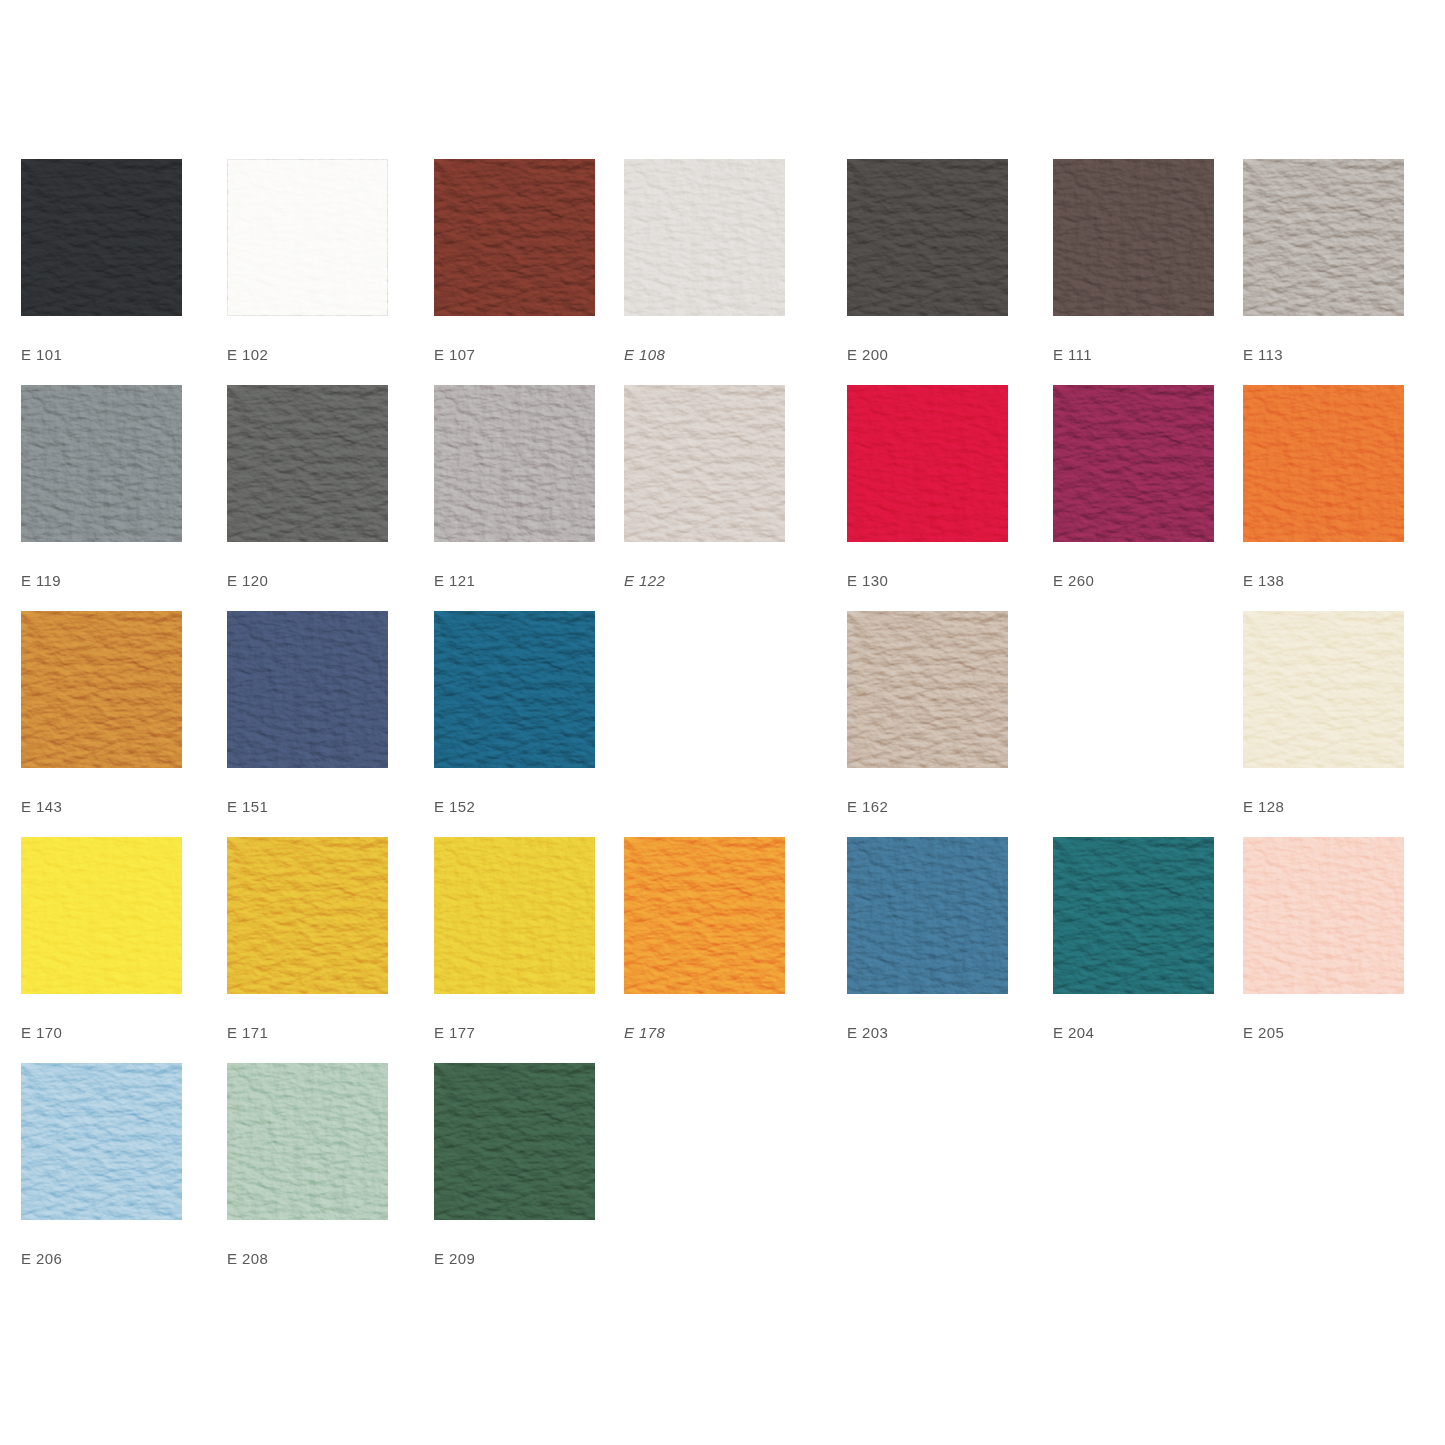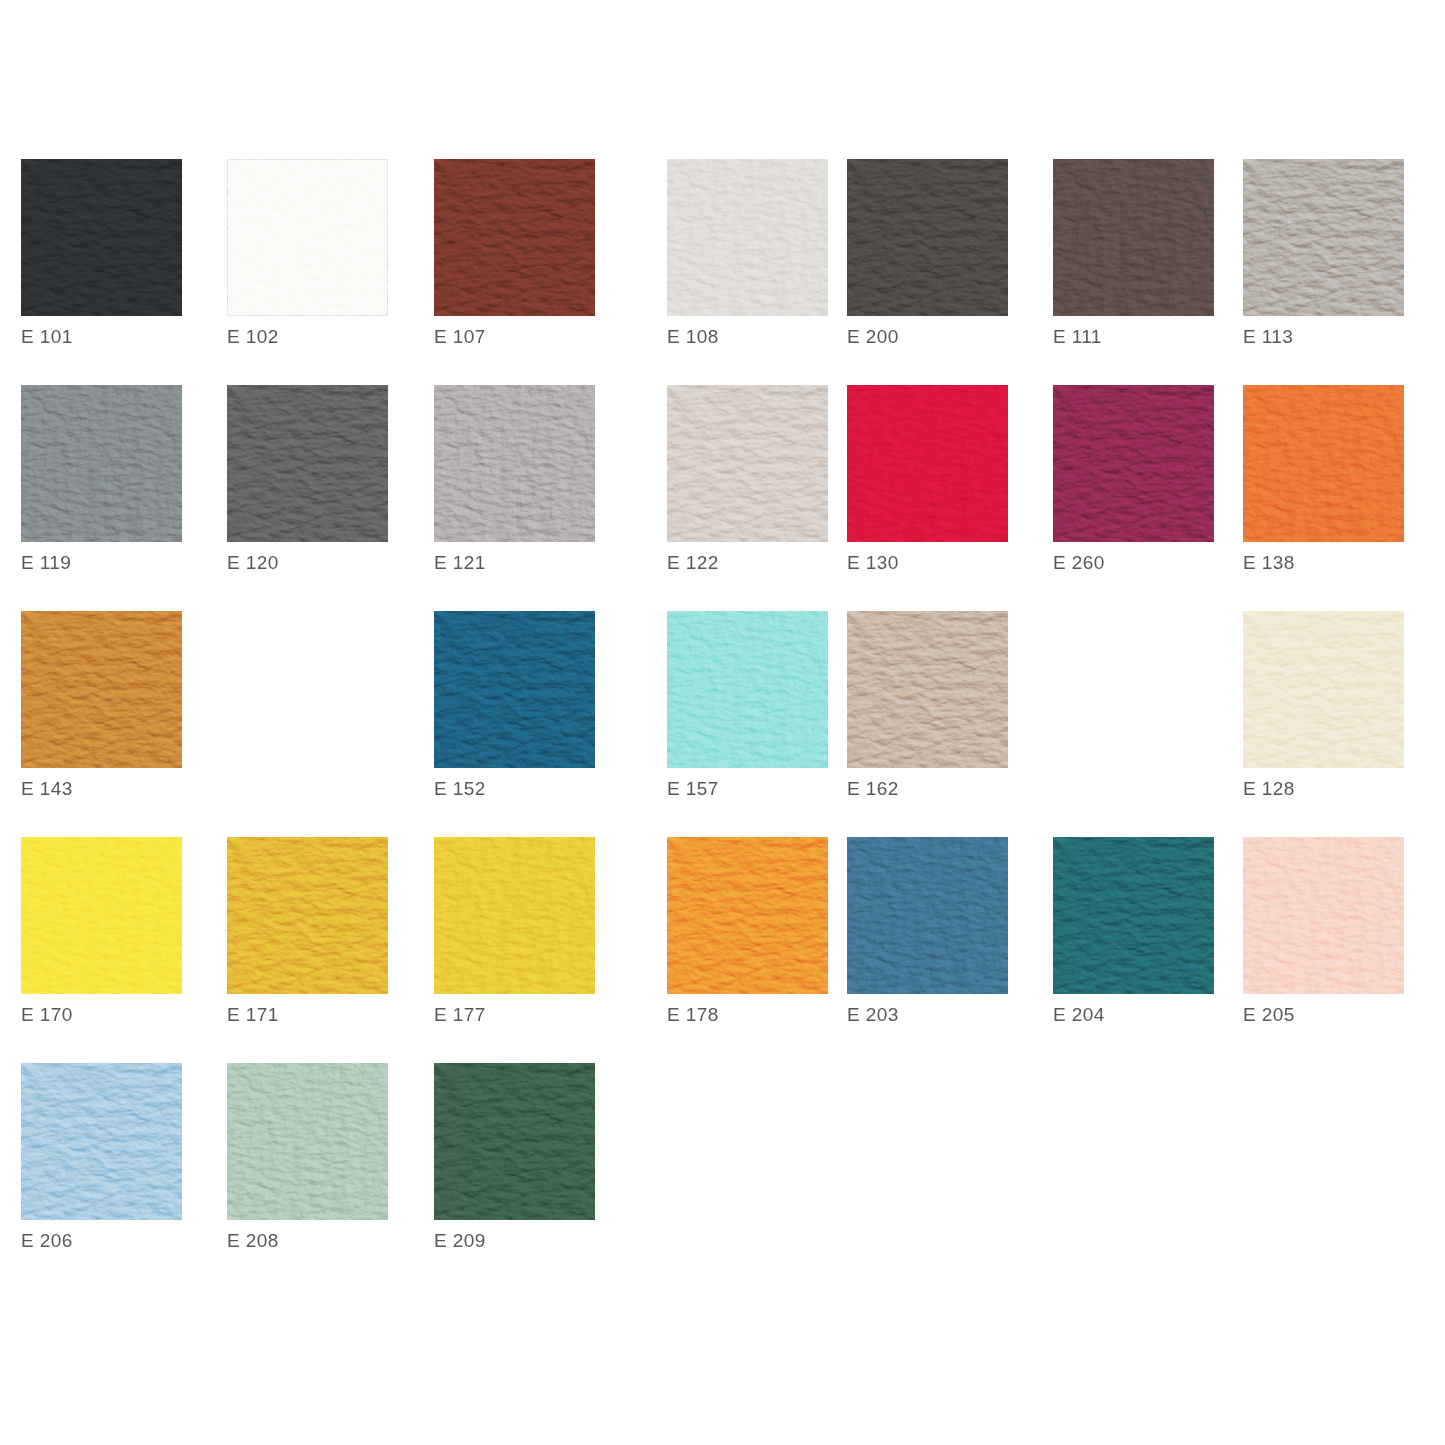--- a/index.html
+++ b/index.html
@@ -50,34 +50,34 @@
     height: 157px;
     display: block;
     pointer-events: none;
   }
 
   .swatch-chip.has-border {
     box-shadow: inset 0 0 0 1px #c9c9c6;
   }
 
   .swatch-label {
-    margin-top: 11px;
-    font-size: 19px;
+    margin-top: 29px;
+    font-size: 15px;
     line-height: 20px;
     letter-spacing: 0.4px;
     color: #58585a;
     white-space: nowrap;
     font-family: "Liberation Sans", sans-serif;
   }
 
   
   .c0 { left: 0px; }
   .c1 { left: 206px; }
   .c2 { left: 413px; }
-  .c3 { left: 646px; }
+  .c3 { left: 603px; font-style: italic; }
   .c4 { left: 826px; }
   .c5 { left: 1032px; }
   .c6 { left: 1222px; }
 </style>
 </head>
 <body>
 
 <svg width="0" height="0" style="position:absolute;left:-9999px;top:-9999px" aria-hidden="true">
   <defs>
     <filter id="leatherGrain" x="0" y="0" width="100%" height="100%" filterUnits="objectBoundingBox" primitiveUnits="userSpaceOnUse" color-interpolation-filters="sRGB">
@@ -216,35 +216,35 @@
     </div>
     <div class="swatch-row">
       <div class="swatch-cell c0">
         <div class="swatch-chip" title="E 143" style="background-color: rgb(181, 104, 44);">
           <svg class="tex" viewBox="0 0 161 157" preserveAspectRatio="none" style="mix-blend-mode: overlay; opacity: 0.5;">
             <rect x="0" y="0" width="161" height="157" filter="url(#leatherGrain)"></rect>
           </svg>
         </div>
         <div class="swatch-label">E 143</div>
       </div>
+      <div class="swatch-cell c1">
+        <div class="swatch-chip" title="E 151" style="background-color: rgb(52, 64, 89);">
+          <svg class="tex" viewBox="0 0 161 157" preserveAspectRatio="none" style="mix-blend-mode: overlay; opacity: 0.5;">
+            <rect x="0" y="0" width="161" height="157" filter="url(#leatherGrain2)"></rect>
+          </svg>
+        </div>
+        <div class="swatch-label">E 151</div>
+      </div>
       <div class="swatch-cell c2">
         <div class="swatch-chip" title="E 152" style="background-color: rgb(22, 75, 99);">
           <svg class="tex" viewBox="0 0 161 157" preserveAspectRatio="none" style="mix-blend-mode: overlay; opacity: 0.5;">
             <rect x="0" y="0" width="161" height="157" filter="url(#leatherGrain)"></rect>
           </svg>
         </div>
         <div class="swatch-label">E 152</div>
-      </div>
-      <div class="swatch-cell c3">
-        <div class="swatch-chip" title="E 157" style="background-color: rgb(110, 210, 201);">
-          <svg class="tex" viewBox="0 0 161 157" preserveAspectRatio="none" style="mix-blend-mode: overlay; opacity: 0.5;">
-            <rect x="0" y="0" width="161" height="157" filter="url(#leatherGrain2)"></rect>
-          </svg>
-        </div>
-        <div class="swatch-label">E 157</div>
       </div>
       <div class="swatch-cell c4">
         <div class="swatch-chip" title="E 162" style="background-color: rgb(173, 147, 126);">
           <svg class="tex" viewBox="0 0 161 157" preserveAspectRatio="none" style="mix-blend-mode: overlay; opacity: 0.5;">
             <rect x="0" y="0" width="161" height="157" filter="url(#leatherGrain)"></rect>
           </svg>
         </div>
         <div class="swatch-label">E 162</div>
       </div>
       <div class="swatch-cell c6">

